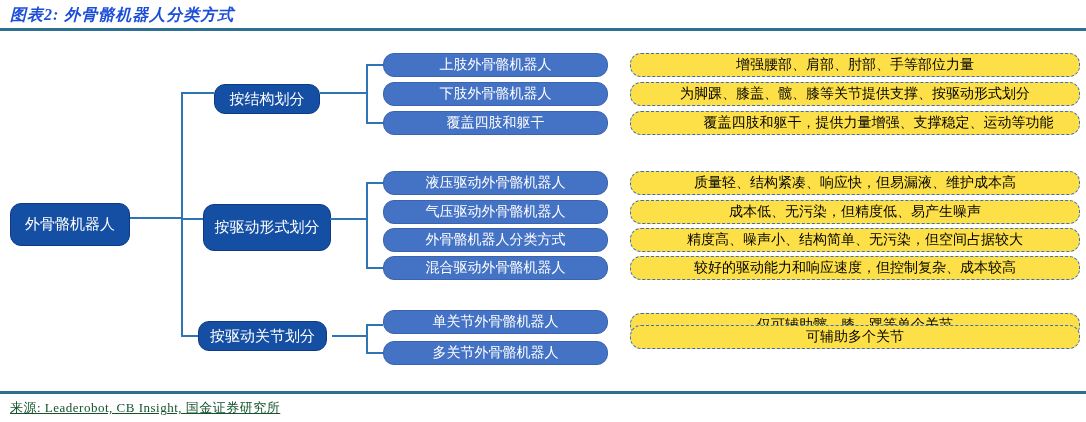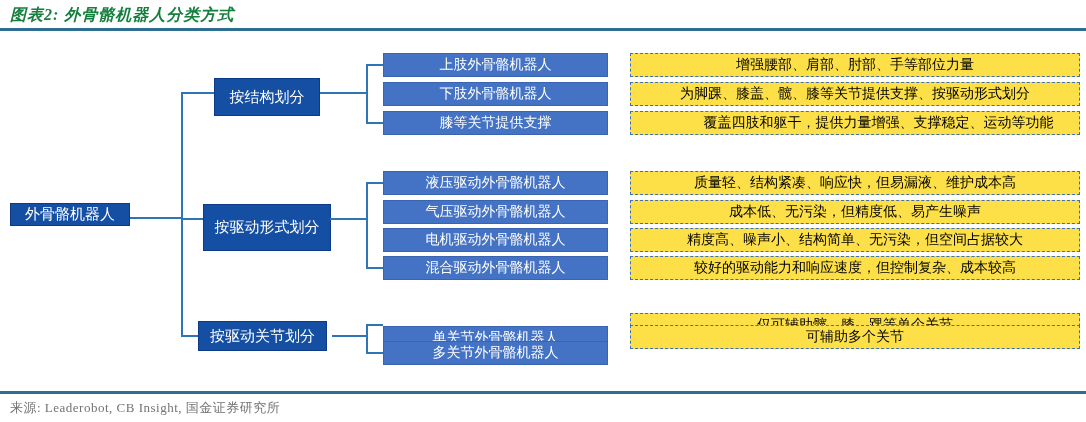--- a/index.html
+++ b/index.html
@@ -16,33 +16,33 @@
     width:1086px;height:422px;
     background:#ffffff;
     font-family:"Liberation Sans","DejaVu Sans",sans-serif;
     color:var(--text);
     overflow:hidden;
   }
   .figure-title{
     position:absolute;left:10px;top:5px;
     font-family:"Liberation Serif","DejaVu Serif",serif;
     font-size:16px;font-weight:bold;font-style:italic;
-    color:#15803d;letter-spacing:1px;white-space:nowrap;
+    color:#1d4ed8;letter-spacing:1px;white-space:nowrap;
   }
   .rule{position:absolute;left:0;width:1086px;background:var(--rule);}
   .rule.top{top:28px;height:3px;}
   .rule.bottom{top:391px;height:3px;}
   .footer-source{
     position:absolute;left:10px;top:399px;
     font-family:"Liberation Serif","DejaVu Serif",serif;
-    font-size:13px;color:#737373;letter-spacing:0.5px;white-space:nowrap;
+    font-size:13px;color:#14532d;letter-spacing:0.5px;white-space:nowrap;text-decoration:underline;
   }
   .node{
     position:absolute;display:flex;align-items:center;justify-content:center;
-    box-sizing:border-box;text-align:right;white-space:nowrap;
+    box-sizing:border-box;text-align:right;white-space:nowrap;border-radius:11px;
   }
   .root-node,.cat-node{
     background:var(--dark-blue);
     border:1px solid #0d3a87;
     color:#ffffff;font-size:15px;
   }
   .item-node{
     background:var(--mid-blue);
     border:1px solid #3a63b0;
     color:#ffffff;font-size:14px;
@@ -57,65 +57,65 @@
   .line{position:absolute;background:var(--connector);}
 </style>
 </head>
 <body>
 
 <div class="canvas">
 
   <div class="figure-title">图表2: 外骨骼机器人分类方式</div>
   <div class="rule top"></div>
 
-  <div class="node root-node" style="left:10px;top:203px;width:120px;height:23px;">外骨骼机器人</div>
+  <div class="node root-node" style="left:10px;top:203px;width:120px;height:43px;">外骨骼机器人</div>
 
   <div class="line" style="left:130px;top:217px;width:52px;height:2px;"></div>
   <div class="line" style="left:181px;top:92px;width:2px;height:245px;"></div>
   <div class="line" style="left:181px;top:92px;width:33px;height:2px;"></div>
   <div class="line" style="left:181px;top:218px;width:22px;height:2px;"></div>
   <div class="line" style="left:181px;top:335px;width:19px;height:2px;"></div>
 
-  <div class="node cat-node" style="left:214px;top:78px;width:106px;height:38px;">按结构划分</div>
+  <div class="node cat-node" style="left:214px;top:84px;width:106px;height:30px;">按结构划分</div>
   <div class="line" style="left:320px;top:92px;width:47px;height:2px;"></div>
   <div class="line" style="left:366px;top:64px;width:2px;height:60px;"></div>
   <div class="line" style="left:366px;top:64px;width:17px;height:2px;"></div>
   <div class="line" style="left:366px;top:122px;width:17px;height:2px;"></div>
 
   <div class="node item-node" style="top:53px;">上肢外骨骼机器人</div>
   <div class="node item-node" style="top:82px;">下肢外骨骼机器人</div>
-  <div class="node item-node" style="top:111px;">膝等关节提供支撑</div>
+  <div class="node item-node" style="top:111px;">覆盖四肢和躯干</div>
 
   <div class="node desc-node" style="top:53px;">增强腰部、肩部、肘部、手等部位力量</div>
   <div class="node desc-node" style="top:82px;">为脚踝、膝盖、髋、膝等关节提供支撑、按驱动形式划分</div>
   <div class="node desc-node" style="top:111px;padding-left:47px;">覆盖四肢和躯干，提供力量增强、支撑稳定、运动等功能</div>
 
   <div class="node cat-node" style="left:203px;top:204px;width:128px;height:47px;">按驱动形式划分</div>
   <div class="line" style="left:330px;top:218px;width:37px;height:2px;"></div>
   <div class="line" style="left:366px;top:182px;width:2px;height:87px;"></div>
   <div class="line" style="left:366px;top:182px;width:17px;height:2px;"></div>
   <div class="line" style="left:366px;top:267px;width:17px;height:2px;"></div>
 
   <div class="node item-node" style="top:171px;">液压驱动外骨骼机器人</div>
   <div class="node item-node" style="top:200px;">气压驱动外骨骼机器人</div>
-  <div class="node item-node" style="top:228px;">电机驱动外骨骼机器人</div>
+  <div class="node item-node" style="top:228px;">外骨骼机器人分类方式</div>
   <div class="node item-node" style="top:256px;">混合驱动外骨骼机器人</div>
 
   <div class="node desc-node" style="top:171px;">质量轻、结构紧凑、响应快，但易漏液、维护成本高</div>
   <div class="node desc-node" style="top:200px;">成本低、无污染，但精度低、易产生噪声</div>
   <div class="node desc-node" style="top:228px;">精度高、噪声小、结构简单、无污染，但空间占据较大</div>
   <div class="node desc-node" style="top:256px;">较好的驱动能力和响应速度，但控制复杂、成本较高</div>
 
   <div class="node cat-node" style="left:198px;top:321px;width:129px;height:30px;">按驱动关节划分</div>
   <div class="line" style="left:332px;top:335px;width:35px;height:2px;"></div>
   <div class="line" style="left:366px;top:324px;width:2px;height:30px;"></div>
   <div class="line" style="left:366px;top:324px;width:17px;height:2px;"></div>
   <div class="line" style="left:366px;top:352px;width:17px;height:2px;"></div>
 
-  <div class="node item-node" style="top:326px;">单关节外骨骼机器人</div>
+  <div class="node item-node" style="top:310px;">单关节外骨骼机器人</div>
   <div class="node item-node" style="top:341px;">多关节外骨骼机器人</div>
 
   <div class="node desc-node" style="top:313px;">仅可辅助髋、膝、踝等单个关节</div>
   <div class="node desc-node" style="top:325px;">可辅助多个关节</div>
 
   <div class="rule bottom"></div>
   <div class="footer-source">来源: Leaderobot, CB Insight, 国金证券研究所</div>
 
 </div>
 

